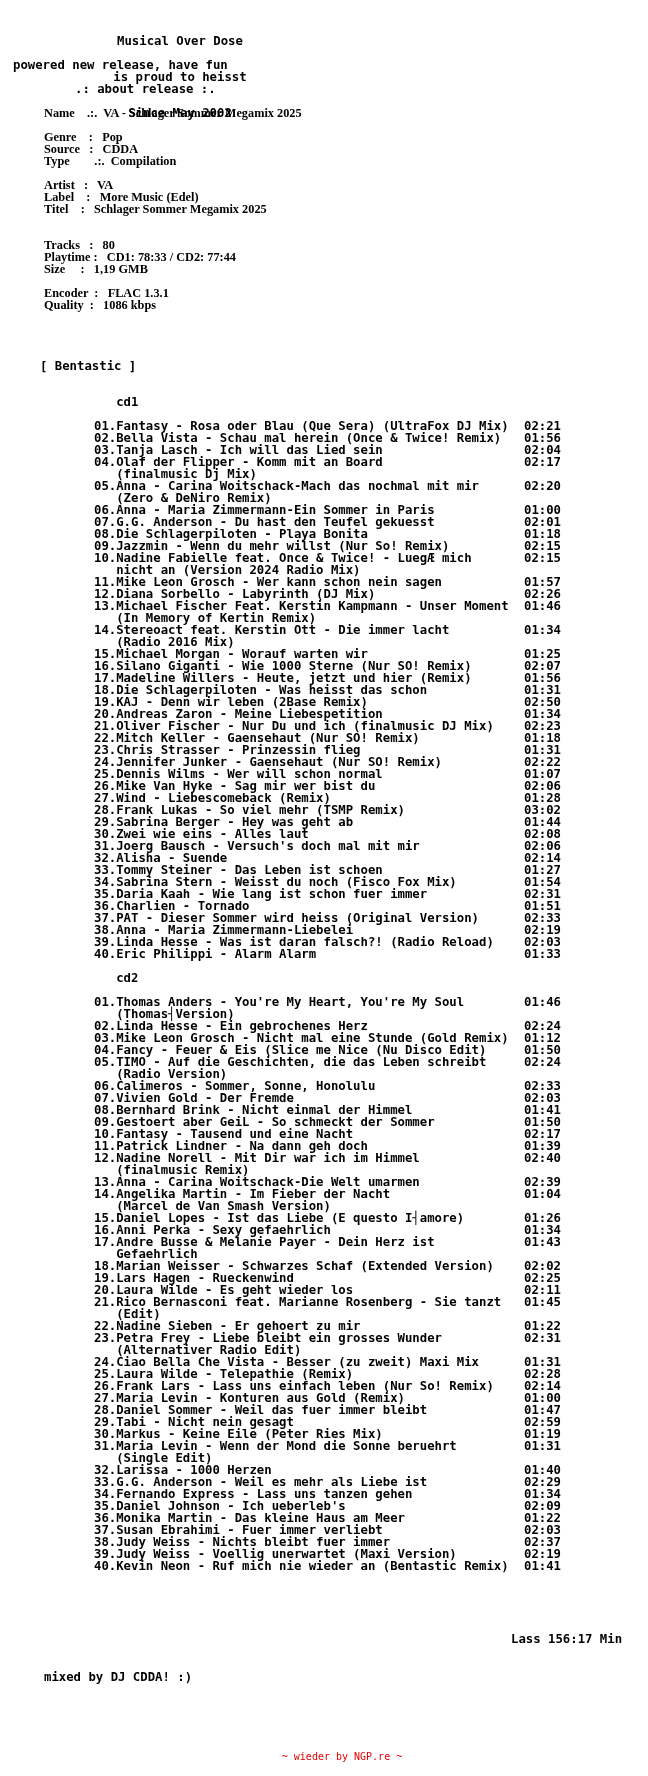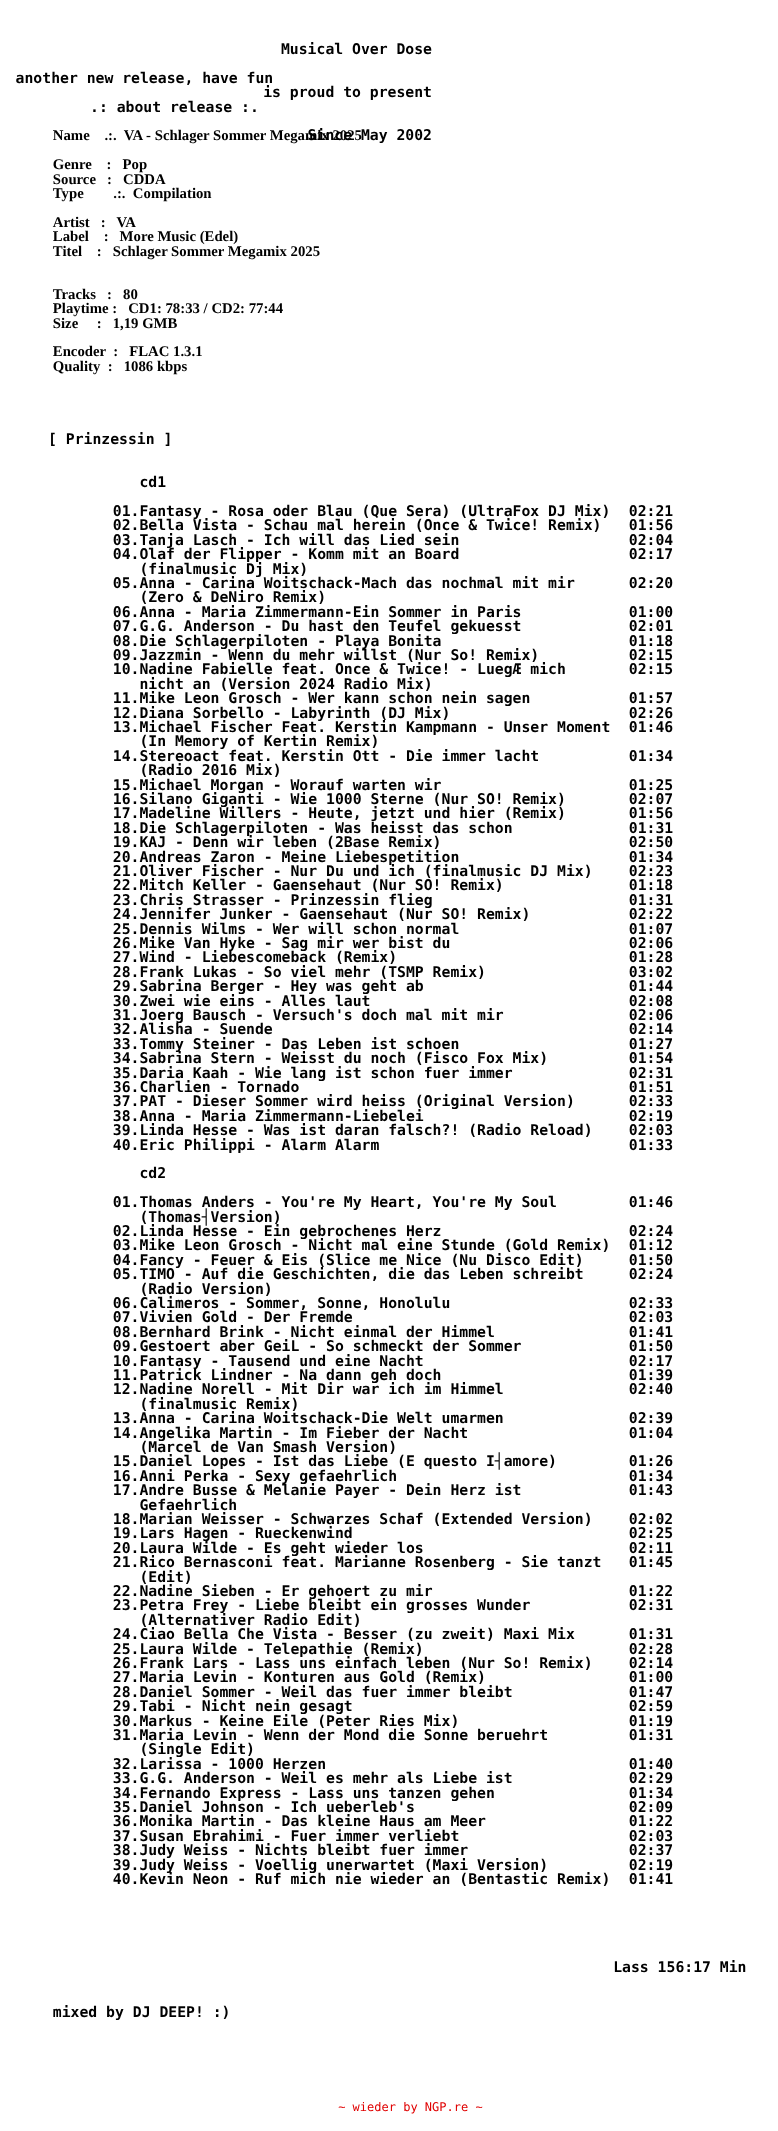--- a/index.html
+++ b/index.html
@@ -10,21 +10,21 @@
     font-family:"DejaVu Sans Mono",monospace;
     font-weight:bold;
     font-size:12.3px;
     line-height:12px;
     color:#000000;
     white-space:pre;
     overflow:hidden;
   }
   .abs{position:absolute;}
   .ln{height:12px;}
-  #banner{top:11px;left:0;width:360px;text-align:right;}
+  #banner{top:11px;left:0;width:360px;text-align:center;}
   #tagline{top:59px;left:13px;}
   #about{top:83px;left:28px;margin-left:47px;}
   #release-info{top:107px;left:44px;font-family:Liberation Serif, serif;}
   #tl-heading{top:360px;left:40px;}
   #tracklist{top:396px;left:94px;width:554px;}
   .trk-line{position:relative;}
   .time{position:absolute;left:430px;top:0;}
   #total{top:1633px;left:511px;}
   #mixedby{top:1671px;left:44px;}
   #footer{
@@ -36,36 +36,36 @@
     line-height:12px;
   }
 </style>
 </head>
 <body>
 
 <div class="doc">
 
   <div id="banner" class="abs">
     <div class="ln">Musical Over Dose</div>
-    <div class="ln">is proud to present</div>
+    <div class="ln">is proud to heisst</div>
     <div class="ln">Since May 2002</div>
   </div>
 
-  <div id="tagline" class="abs ln">another new release, have fun</div>
+  <div id="tagline" class="abs ln">powered new release, have fun</div>
 
   <div id="about" class="abs ln">.: about release :.</div>
 
   <div id="release-info" class="abs"><div class="ln">Name    .:.  VA - Schlager Sommer Megamix 2025</div><div class="ln"></div><div class="ln">Genre    :   Pop</div><div class="ln">Source   :   CDDA</div><div class="ln">Type        .:.  Compilation</div><div class="ln"></div><div class="ln">Artist   :   VA</div><div class="ln">Label    :   More Music (Edel)</div><div class="ln">Titel    :   Schlager Sommer Megamix 2025</div><div class="ln"></div><div class="ln"></div><div class="ln">Tracks   :   80</div><div class="ln">Playtime :   CD1: 78:33 / CD2: 77:44</div><div class="ln">Size     :   1,19 GMB</div><div class="ln"></div><div class="ln">Encoder  :   FLAC 1.3.1</div><div class="ln">Quality  :   1086 kbps</div></div>
 
-  <div id="tl-heading" class="abs ln">[ Prinzessin ]</div>
+  <div id="tl-heading" class="abs ln">[ Bentastic ]</div>
 
   <div id="tracklist" class="abs"><div class="ln">   cd1</div><div class="ln"></div><div class="ln trk-line">01.Fantasy - Rosa oder Blau (Que Sera) (UltraFox DJ Mix)<span class="time">02:21</span></div><div class="ln trk-line">02.Bella Vista - Schau mal herein (Once &amp; Twice! Remix)<span class="time">01:56</span></div><div class="ln trk-line">03.Tanja Lasch - Ich will das Lied sein<span class="time">02:04</span></div><div class="ln trk-line">04.Olaf der Flipper - Komm mit an Board<span class="time">02:17</span></div><div class="ln">   (finalmusic Dj Mix)</div><div class="ln trk-line">05.Anna - Carina Woitschack-Mach das nochmal mit mir<span class="time">02:20</span></div><div class="ln">   (Zero &amp; DeNiro Remix)</div><div class="ln trk-line">06.Anna - Maria Zimmermann-Ein Sommer in Paris<span class="time">01:00</span></div><div class="ln trk-line">07.G.G. Anderson - Du hast den Teufel gekuesst<span class="time">02:01</span></div><div class="ln trk-line">08.Die Schlagerpiloten - Playa Bonita<span class="time">01:18</span></div><div class="ln trk-line">09.Jazzmin - Wenn du mehr willst (Nur So! Remix)<span class="time">02:15</span></div><div class="ln trk-line">10.Nadine Fabielle feat. Once &amp; Twice! - LuegÆ mich<span class="time">02:15</span></div><div class="ln">   nicht an (Version 2024 Radio Mix)</div><div class="ln trk-line">11.Mike Leon Grosch - Wer kann schon nein sagen<span class="time">01:57</span></div><div class="ln trk-line">12.Diana Sorbello - Labyrinth (DJ Mix)<span class="time">02:26</span></div><div class="ln trk-line">13.Michael Fischer Feat. Kerstin Kampmann - Unser Moment<span class="time">01:46</span></div><div class="ln">   (In Memory of Kertin Remix)</div><div class="ln trk-line">14.Stereoact feat. Kerstin Ott - Die immer lacht<span class="time">01:34</span></div><div class="ln">   (Radio 2016 Mix)</div><div class="ln trk-line">15.Michael Morgan - Worauf warten wir<span class="time">01:25</span></div><div class="ln trk-line">16.Silano Giganti - Wie 1000 Sterne (Nur SO! Remix)<span class="time">02:07</span></div><div class="ln trk-line">17.Madeline Willers - Heute, jetzt und hier (Remix)<span class="time">01:56</span></div><div class="ln trk-line">18.Die Schlagerpiloten - Was heisst das schon<span class="time">01:31</span></div><div class="ln trk-line">19.KAJ - Denn wir leben (2Base Remix)<span class="time">02:50</span></div><div class="ln trk-line">20.Andreas Zaron - Meine Liebespetition<span class="time">01:34</span></div><div class="ln trk-line">21.Oliver Fischer - Nur Du und ich (finalmusic DJ Mix)<span class="time">02:23</span></div><div class="ln trk-line">22.Mitch Keller - Gaensehaut (Nur SO! Remix)<span class="time">01:18</span></div><div class="ln trk-line">23.Chris Strasser - Prinzessin flieg<span class="time">01:31</span></div><div class="ln trk-line">24.Jennifer Junker - Gaensehaut (Nur SO! Remix)<span class="time">02:22</span></div><div class="ln trk-line">25.Dennis Wilms - Wer will schon normal<span class="time">01:07</span></div><div class="ln trk-line">26.Mike Van Hyke - Sag mir wer bist du<span class="time">02:06</span></div><div class="ln trk-line">27.Wind - Liebescomeback (Remix)<span class="time">01:28</span></div><div class="ln trk-line">28.Frank Lukas - So viel mehr (TSMP Remix)<span class="time">03:02</span></div><div class="ln trk-line">29.Sabrina Berger - Hey was geht ab<span class="time">01:44</span></div><div class="ln trk-line">30.Zwei wie eins - Alles laut<span class="time">02:08</span></div><div class="ln trk-line">31.Joerg Bausch - Versuch's doch mal mit mir<span class="time">02:06</span></div><div class="ln trk-line">32.Alisha - Suende<span class="time">02:14</span></div><div class="ln trk-line">33.Tommy Steiner - Das Leben ist schoen<span class="time">01:27</span></div><div class="ln trk-line">34.Sabrina Stern - Weisst du noch (Fisco Fox Mix)<span class="time">01:54</span></div><div class="ln trk-line">35.Daria Kaah - Wie lang ist schon fuer immer<span class="time">02:31</span></div><div class="ln trk-line">36.Charlien - Tornado<span class="time">01:51</span></div><div class="ln trk-line">37.PAT - Dieser Sommer wird heiss (Original Version)<span class="time">02:33</span></div><div class="ln trk-line">38.Anna - Maria Zimmermann-Liebelei<span class="time">02:19</span></div><div class="ln trk-line">39.Linda Hesse - Was ist daran falsch?! (Radio Reload)<span class="time">02:03</span></div><div class="ln trk-line">40.Eric Philippi - Alarm Alarm<span class="time">01:33</span></div><div class="ln"></div><div class="ln">   cd2</div><div class="ln"></div><div class="ln trk-line">01.Thomas Anders - You're My Heart, You're My Soul<span class="time">01:46</span></div><div class="ln">   (Thomas┤Version)</div><div class="ln trk-line">02.Linda Hesse - Ein gebrochenes Herz<span class="time">02:24</span></div><div class="ln trk-line">03.Mike Leon Grosch - Nicht mal eine Stunde (Gold Remix)<span class="time">01:12</span></div><div class="ln trk-line">04.Fancy - Feuer &amp; Eis (Slice me Nice (Nu Disco Edit)<span class="time">01:50</span></div><div class="ln trk-line">05.TIMO - Auf die Geschichten, die das Leben schreibt<span class="time">02:24</span></div><div class="ln">   (Radio Version)</div><div class="ln trk-line">06.Calimeros - Sommer, Sonne, Honolulu<span class="time">02:33</span></div><div class="ln trk-line">07.Vivien Gold - Der Fremde<span class="time">02:03</span></div><div class="ln trk-line">08.Bernhard Brink - Nicht einmal der Himmel<span class="time">01:41</span></div><div class="ln trk-line">09.Gestoert aber GeiL - So schmeckt der Sommer<span class="time">01:50</span></div><div class="ln trk-line">10.Fantasy - Tausend und eine Nacht<span class="time">02:17</span></div><div class="ln trk-line">11.Patrick Lindner - Na dann geh doch<span class="time">01:39</span></div><div class="ln trk-line">12.Nadine Norell - Mit Dir war ich im Himmel<span class="time">02:40</span></div><div class="ln">   (finalmusic Remix)</div><div class="ln trk-line">13.Anna - Carina Woitschack-Die Welt umarmen<span class="time">02:39</span></div><div class="ln trk-line">14.Angelika Martin - Im Fieber der Nacht<span class="time">01:04</span></div><div class="ln">   (Marcel de Van Smash Version)</div><div class="ln trk-line">15.Daniel Lopes - Ist das Liebe (E questo I┤amore)<span class="time">01:26</span></div><div class="ln trk-line">16.Anni Perka - Sexy gefaehrlich<span class="time">01:34</span></div><div class="ln trk-line">17.Andre Busse &amp; Melanie Payer - Dein Herz ist<span class="time">01:43</span></div><div class="ln">   Gefaehrlich</div><div class="ln trk-line">18.Marian Weisser - Schwarzes Schaf (Extended Version)<span class="time">02:02</span></div><div class="ln trk-line">19.Lars Hagen - Rueckenwind<span class="time">02:25</span></div><div class="ln trk-line">20.Laura Wilde - Es geht wieder los<span class="time">02:11</span></div><div class="ln trk-line">21.Rico Bernasconi feat. Marianne Rosenberg - Sie tanzt<span class="time">01:45</span></div><div class="ln">   (Edit)</div><div class="ln trk-line">22.Nadine Sieben - Er gehoert zu mir<span class="time">01:22</span></div><div class="ln trk-line">23.Petra Frey - Liebe bleibt ein grosses Wunder<span class="time">02:31</span></div><div class="ln">   (Alternativer Radio Edit)</div><div class="ln trk-line">24.Ciao Bella Che Vista - Besser (zu zweit) Maxi Mix<span class="time">01:31</span></div><div class="ln trk-line">25.Laura Wilde - Telepathie (Remix)<span class="time">02:28</span></div><div class="ln trk-line">26.Frank Lars - Lass uns einfach leben (Nur So! Remix)<span class="time">02:14</span></div><div class="ln trk-line">27.Maria Levin - Konturen aus Gold (Remix)<span class="time">01:00</span></div><div class="ln trk-line">28.Daniel Sommer - Weil das fuer immer bleibt<span class="time">01:47</span></div><div class="ln trk-line">29.Tabi - Nicht nein gesagt<span class="time">02:59</span></div><div class="ln trk-line">30.Markus - Keine Eile (Peter Ries Mix)<span class="time">01:19</span></div><div class="ln trk-line">31.Maria Levin - Wenn der Mond die Sonne beruehrt<span class="time">01:31</span></div><div class="ln">   (Single Edit)</div><div class="ln trk-line">32.Larissa - 1000 Herzen<span class="time">01:40</span></div><div class="ln trk-line">33.G.G. Anderson - Weil es mehr als Liebe ist<span class="time">02:29</span></div><div class="ln trk-line">34.Fernando Express - Lass uns tanzen gehen<span class="time">01:34</span></div><div class="ln trk-line">35.Daniel Johnson - Ich ueberleb's<span class="time">02:09</span></div><div class="ln trk-line">36.Monika Martin - Das kleine Haus am Meer<span class="time">01:22</span></div><div class="ln trk-line">37.Susan Ebrahimi - Fuer immer verliebt<span class="time">02:03</span></div><div class="ln trk-line">38.Judy Weiss - Nichts bleibt fuer immer<span class="time">02:37</span></div><div class="ln trk-line">39.Judy Weiss - Voellig unerwartet (Maxi Version)<span class="time">02:19</span></div><div class="ln trk-line">40.Kevin Neon - Ruf mich nie wieder an (Bentastic Remix)<span class="time">01:41</span></div></div>
 
   <div id="total" class="abs ln">Lass 156:17 Min</div>
 
-  <div id="mixedby" class="abs ln">mixed by DJ DEEP! :)</div>
+  <div id="mixedby" class="abs ln">mixed by DJ CDDA! :)</div>
 
   <div id="footer" class="abs">
     <div class="ln footer-line" style="color: rgb(224, 0, 0);">~ wieder by NGP.re ~</div>
     
   </div>
 
 </div>
 
 </body></html>

